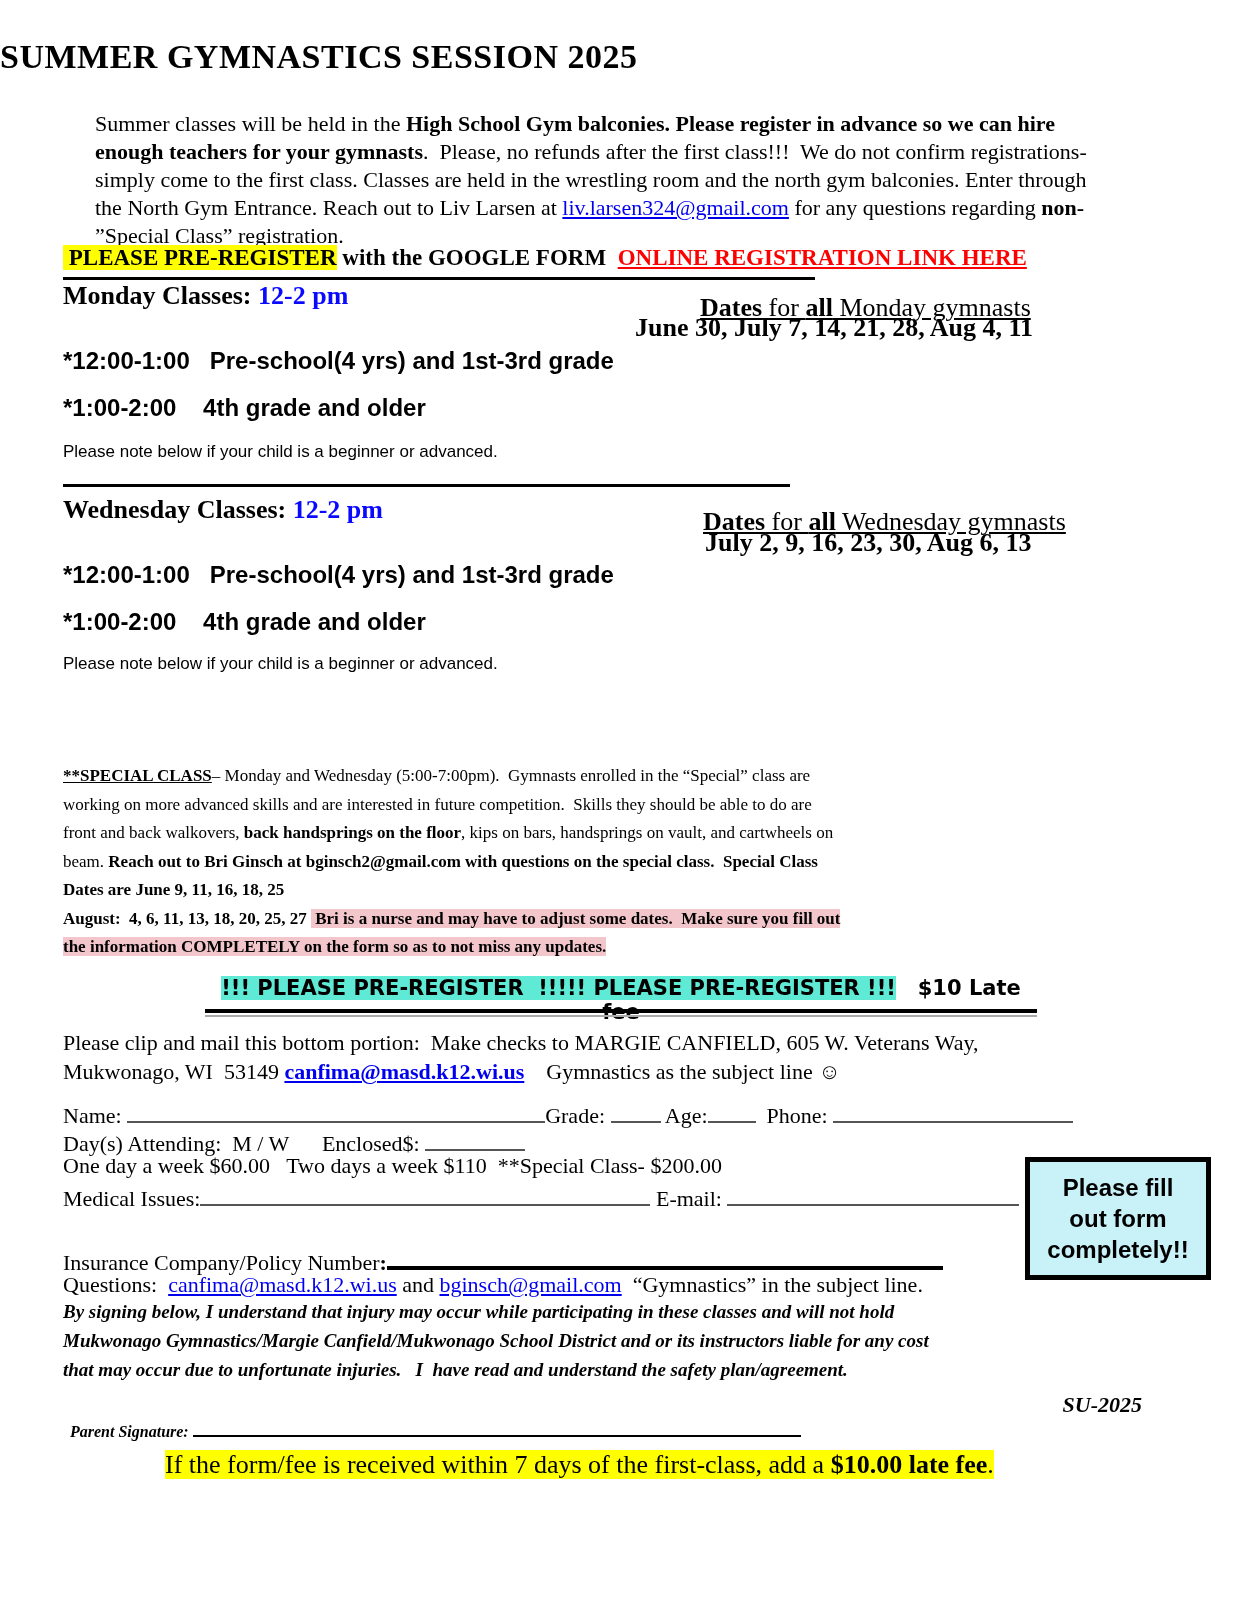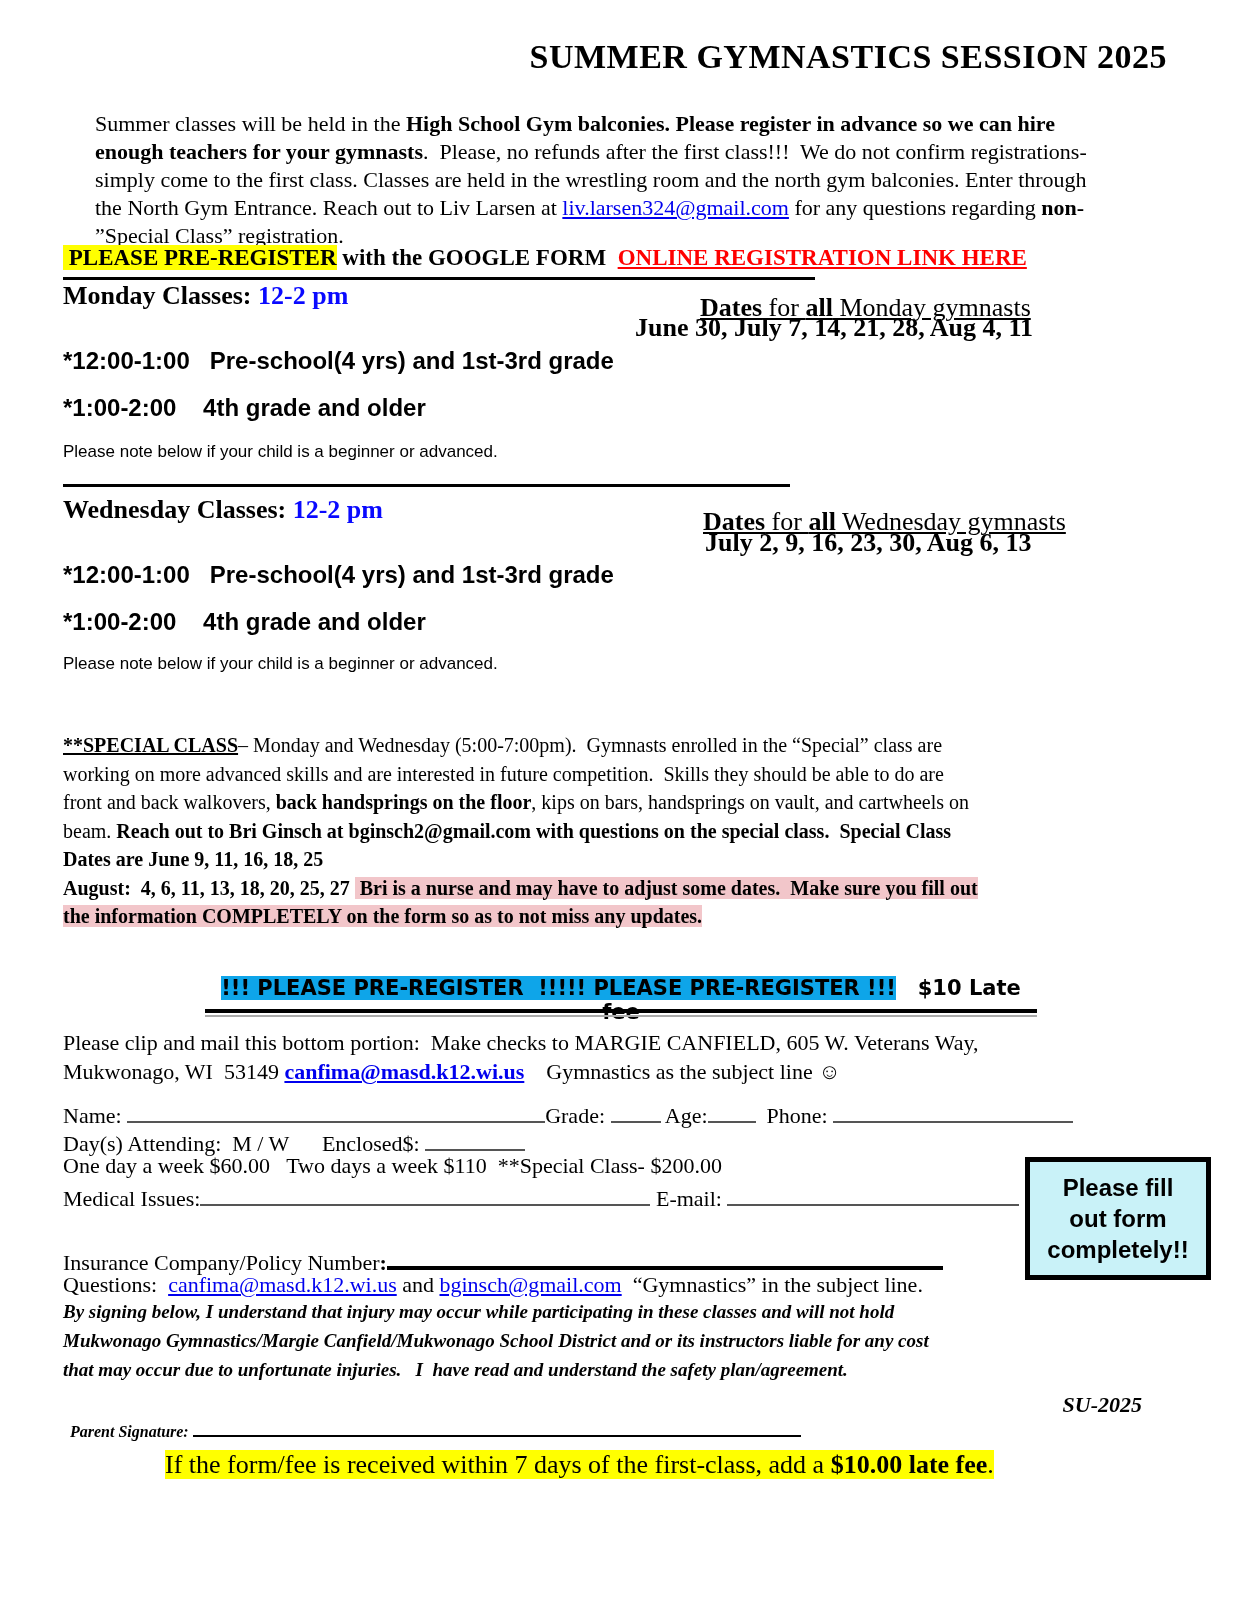--- a/index.html
+++ b/index.html
@@ -7,32 +7,32 @@
         font-family:"Liberation Serif",serif;overflow:hidden;}
   .abs{position:absolute;}
   .rline{white-space:pre-wrap;}
   .b{font-weight:bold;}
   .u{text-decoration:underline;}
   .i{font-style:italic;}
   .link{text-decoration:underline;cursor:pointer;}
   .blank{display:inline-block;border-bottom:2px solid #555;height:1.05em;vertical-align:baseline;}
   .blank.dark{border-bottom:2px solid #000;}
   .blank.thick{border-bottom:4px solid #000;}
-  .title{width:1167px;text-align:right;font-size:34px;font-weight:bold;letter-spacing:.5px;}
+  .title{width:1167px;text-align:left;font-size:34px;font-weight:bold;letter-spacing:.5px;}
   .body22{font-size:22px;line-height:28px;margin-left:32px;}
   .intro{left:63px;top:110px;width:1090px;}
   .prereg{left:63px;top:245px;font-size:23px;}
   .hr1{left:63px;top:277px;width:752px;height:3px;background:#000;}
   .dayhead{font-size:26px;font-weight:bold;}
   .dateshead{font-size:26px;text-decoration:underline;margin-top:12px;}
   .datesline{font-size:26px;font-weight:bold;}
   .sched{font-family:"Liberation Sans",sans-serif;font-weight:bold;font-size:24px;white-space:pre-wrap;}
   .note{font-family:"Liberation Sans",sans-serif;font-size:17px;}
   .hr2{left:63px;top:484px;width:727px;height:3px;background:#000;}
-  .special{left:63px;top:731px;width:1100px;font-size:20px;line-height:28.5px;}
+  .special{left:63px;top:762px;width:1100px;font-size:17px;line-height:28.5px;}
   .banner{left:205px;top:976px;width:832px;text-align:center;
           font-family:"DejaVu Sans",sans-serif;font-weight:bold;font-size:21px;white-space:pre-wrap;}
   .bannerbar1{left:205px;top:1009px;width:832px;height:4px;background:#000;}
   .bannerbar2{left:205px;top:1015px;width:832px;height:2px;background:#aaa;}
   .mail{left:63px;top:1028px;width:1100px;font-size:22px;line-height:29px;}
   .formline{font-size:22px;}
   .infobox{left:1025px;top:1157px;width:168px;border:5px solid #000;background:#c9f2f8;
            text-align:center;font-family:"Liberation Sans",sans-serif;font-weight:bold;
            font-size:24px;line-height:31px;padding:10px 4px;}
   .waiver{left:63px;top:1297px;width:1110px;font-size:19px;line-height:29px;font-weight:bold;font-style:italic;}
@@ -87,21 +87,21 @@
   <div class="abs special">
       <div class="rline"><span class="b u">**SPECIAL CLASS</span><span>– Monday and Wednesday (5:00-7:00pm).  Gymnasts enrolled in the “Special” class are</span></div>
       <div class="rline"><span>working on more advanced skills and are interested in future competition.  Skills they should be able to do are</span></div>
       <div class="rline"><span>front and back walkovers, </span><span class="b">back handsprings on the floor</span><span>, kips on bars, handsprings on vault, and cartwheels on</span></div>
       <div class="rline"><span>beam. </span><span class="b">Reach out to Bri Ginsch at bginsch2@gmail.com with questions on the special class.  Special Class</span></div>
       <div class="rline"><span class="b">Dates are June 9, 11, 16, 18, 25</span></div>
       <div class="rline"><span class="b">August:  4, 6, 11, 13, 18, 20, 25, 27 </span><span class="b" style="background: rgb(242, 198, 202);"> Bri is a nurse and may have to adjust some dates.  Make sure you fill out</span></div>
       <div class="rline"><span class="b" style="background: rgb(242, 198, 202);">the information COMPLETELY on the form so as to not miss any updates.</span></div>
     </div>
 
-  <div class="abs banner"><div class="rline"><span style="background: #0ea5e9;">!!! PLEASE PRE-REGISTER  !!!!! PLEASE PRE-REGISTER !!!</span><span>   $10 Late fee</span></div></div>
+  <div class="abs banner"><div class="rline"><span style="background: #5eead4;">!!! PLEASE PRE-REGISTER  !!!!! PLEASE PRE-REGISTER !!!</span><span>   $10 Late fee</span></div></div>
   <div class="abs bannerbar1"></div>
   <div class="abs bannerbar2"></div>
 
   <div class="abs mail">
       <div class="rline"><span>Please clip and mail this bottom portion:  Make checks to MARGIE CANFIELD, 605 W. Veterans Way,</span></div>
       <div class="rline"><span>Mukwonago, WI  53149 </span><span class="b link" style="color: rgb(0, 0, 238);">canfima@masd.k12.wi.us</span><span>    Gymnastics as the subject line ☺</span></div>
     </div>
 
   <div class="abs formline" style="left:63px;top:1098px;">
       <div class="rline"><span>Name: </span><span class="blank" style="width: 418px;"></span><span>Grade: </span><span class="blank" style="width: 50px;"></span><span> Age:</span><span class="blank" style="width: 48px;"></span><span>  Phone: </span><span class="blank" style="width: 240px;"></span></div>

